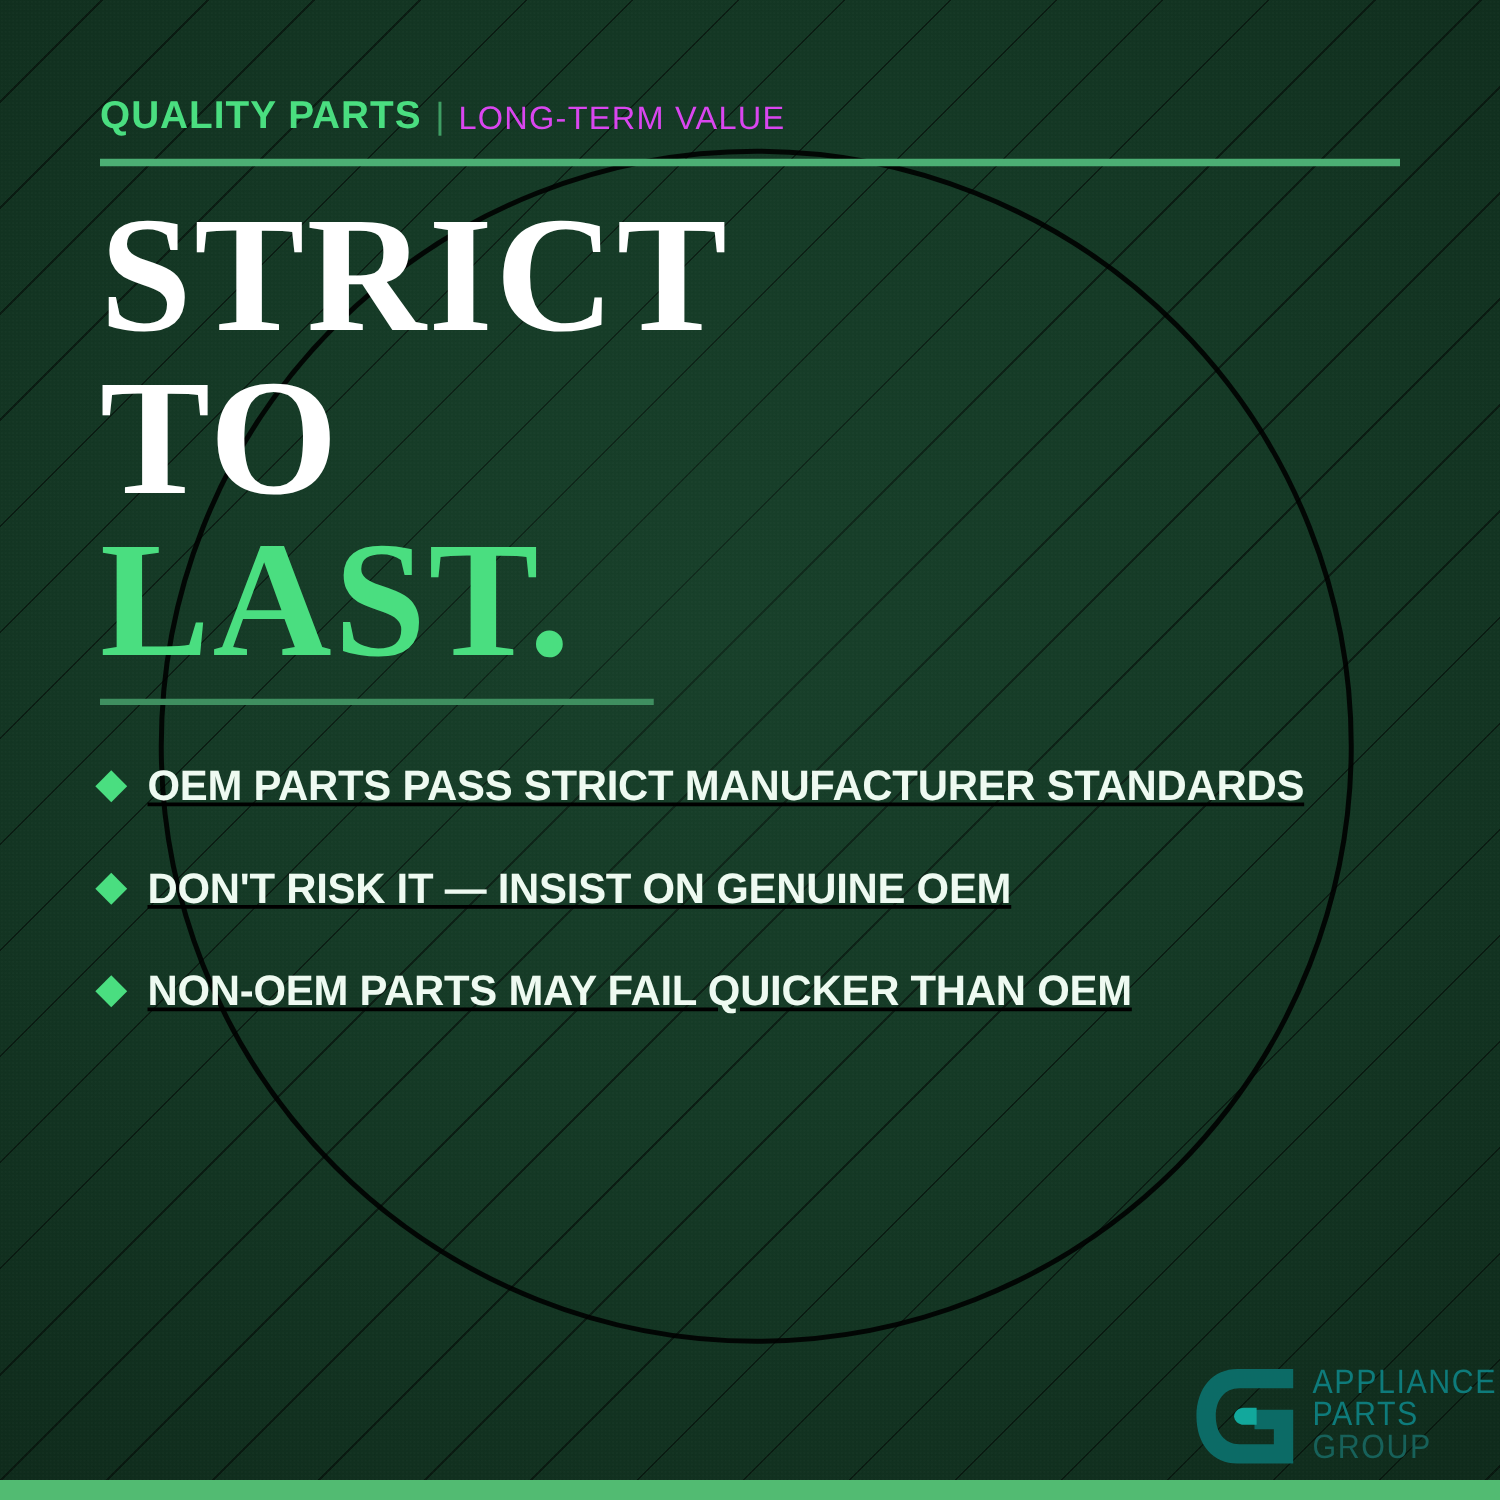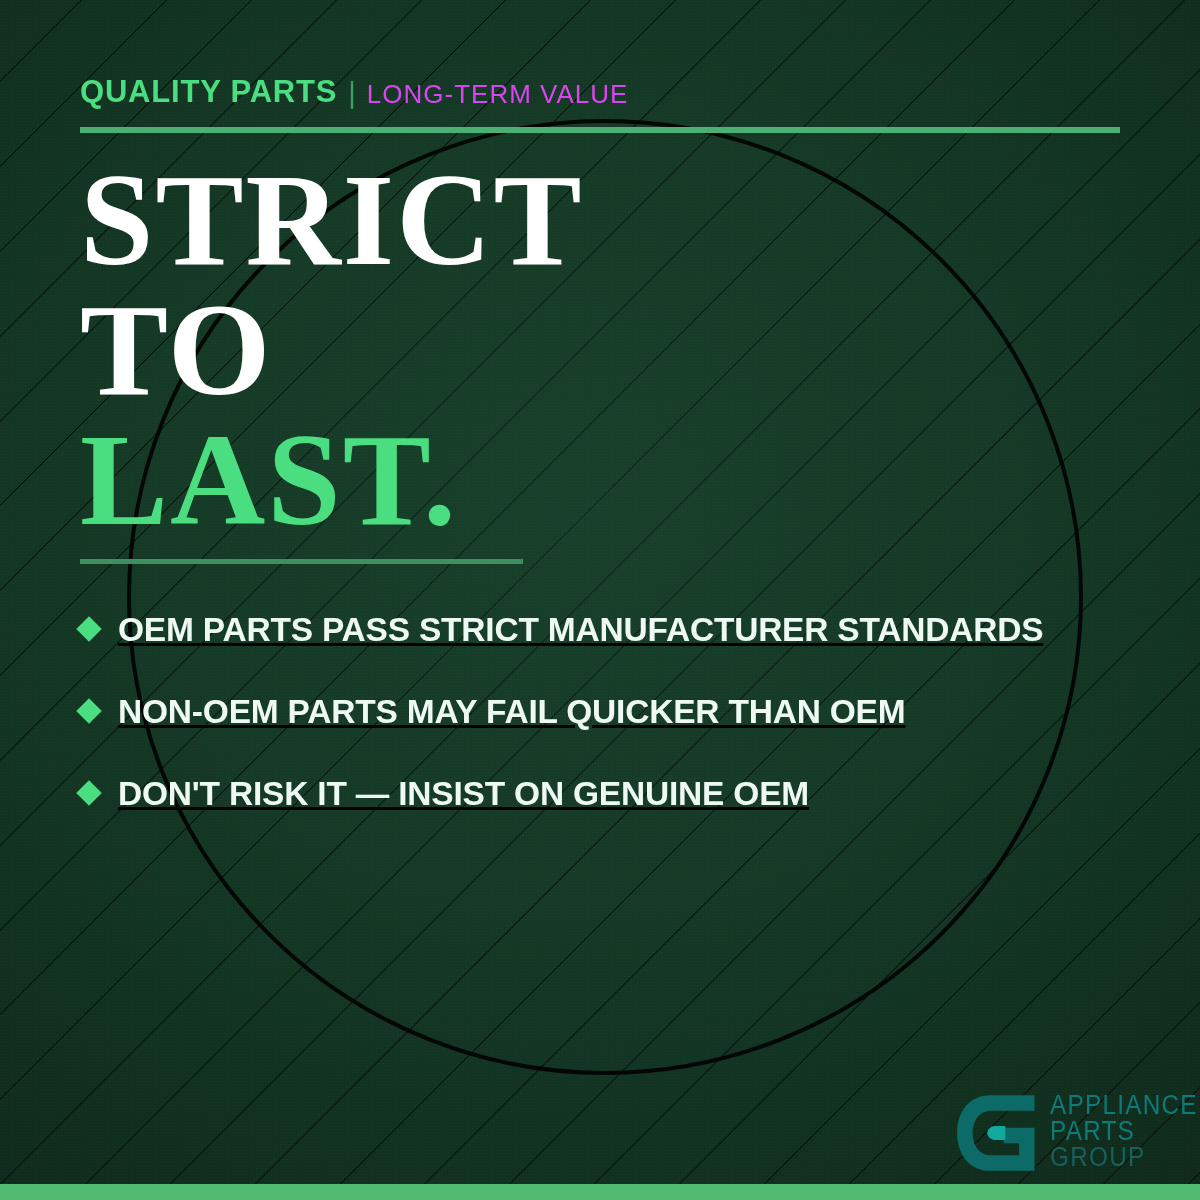--- a/index.html
+++ b/index.html
@@ -241,25 +241,25 @@
 
   <div class="rule-mid"></div>
 
   <div class="bullets">
     <div class="bullet-row">
       <span class="bullet-diamond"></span>
       <span class="bullet-text">OEM PARTS PASS STRICT MANUFACTURER STANDARDS</span>
     </div>
     <div class="bullet-row">
       <span class="bullet-diamond"></span>
-      <span class="bullet-text">NON-OEM PARTS MAY FAIL QUICKER THAN OEM</span>
+      <span class="bullet-text">DON'T RISK IT — INSIST ON GENUINE OEM</span>
     </div>
     <div class="bullet-row">
       <span class="bullet-diamond"></span>
-      <span class="bullet-text">DON'T RISK IT — INSIST ON GENUINE OEM</span>
+      <span class="bullet-text">NON-OEM PARTS MAY FAIL QUICKER THAN OEM</span>
     </div>
   </div>
 
   <div class="logo">
     <svg class="logo-mark" viewBox="0 0 100 100">
       <path d="M96 6 H44 C22 6 6 23 6 50 C6 77 22 94 44 94 H96 V44 H60 V62 H78 V76 H46
                C32 76 24 65 24 50 C24 35 32 24 46 24 H96 Z" fill="#0c6b66"></path>
       <path d="M50 42 H62 V58 H50 C45 58 41 54 41 50 C41 46 45 42 50 42 Z" fill="#12a89c"></path>
     </svg>
     <div class="logo-words">

